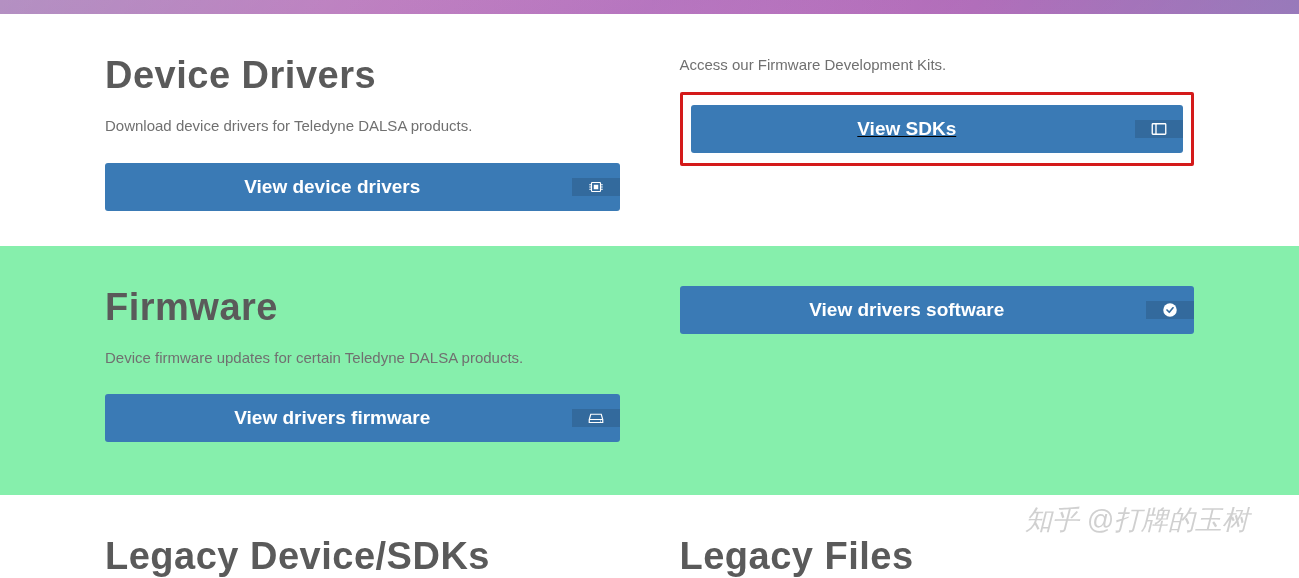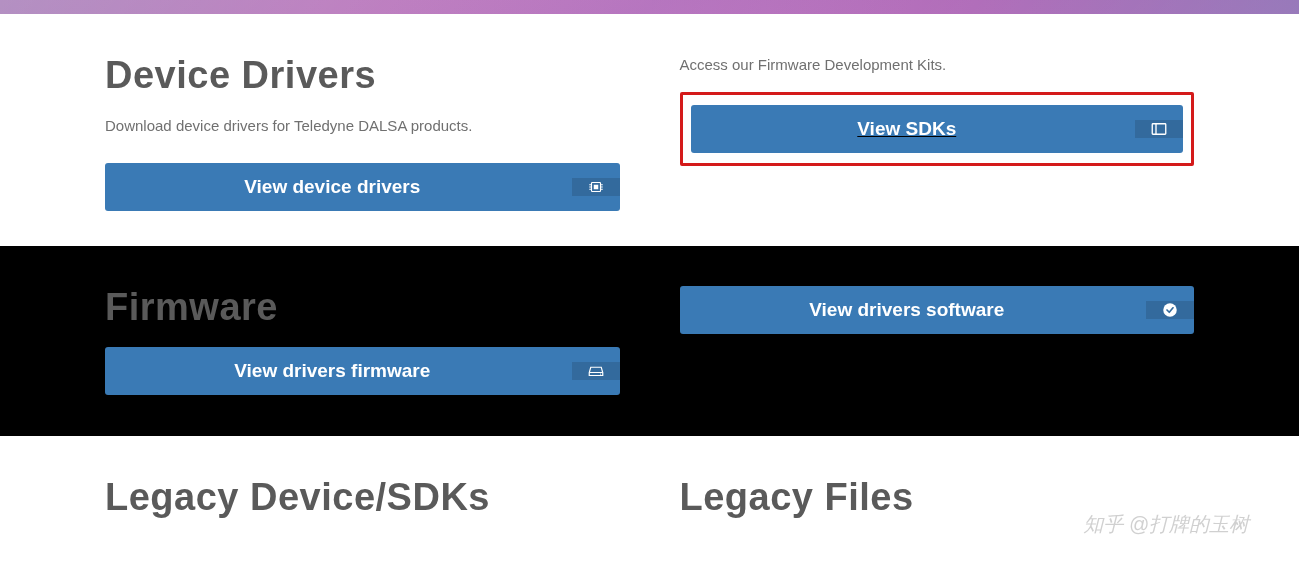--- a/index.html
+++ b/index.html
@@ -17,22 +17,22 @@
       background: linear-gradient(90deg, #a77db8 0%, #bc80c0 25%, #c47dc4 50%, #b06cb9 75%, #8d6bb3 100%);
       background-image: 
         linear-gradient(135deg, rgba(255,255,255,0.15) 0%, transparent 30%, rgba(150,100,180,0.3) 50%, transparent 70%, rgba(255,255,255,0.1) 100%),
         linear-gradient(90deg, #a77db8 0%, #bc80c0 25%, #c47dc4 50%, #b06cb9 75%, #8d6bb3 100%);
     }
     .section-white {
       background: #fff;
       padding: 40px 0 35px 0;
     }
     .section-gray {
-      background: #000000;
-      padding: 40px 0 41px 0;
+      background: #86efac;
+      padding: 40px 0 53px 0;
     }
     .container {
       display: flex;
       padding: 0 105px;
       gap: 60px;
     }
     .card {
       flex: 1;
       min-width: 0;
     }
@@ -86,21 +86,21 @@
       border: 3px solid #d41a1a;
       padding: 10px 8px;
       border-radius: 2px;
       margin-top: -10px;
       text-decoration: underline;
     }
     .watermark {
       position: fixed;
       right: 50px;
       bottom: 40px;
-      font-size: 20px;
+      font-size: 27px;
       font-weight: 500;
       color: rgba(120, 120, 120, 0.35);
       font-style: italic;
       font-family: "Microsoft YaHei", sans-serif;
       pointer-events: none;
     }
   </style>
 </head>
 <body>
 
@@ -141,20 +141,21 @@
         </a>
       </div>
     </div>
   </div>
 </div>
 
 <div class="section-gray">
   <div class="container">
     <div class="card">
       <h2 class="card-title">Firmware</h2>
+      <p class="card-desc">Device firmware updates for certain Teledyne DALSA products.</p>
       <a class="btn">
         <span class="btn-text">View drivers firmware</span>
         <span class="btn-icon">
           <svg viewBox="0 0 24 24">
               <path d="M5 7 L19 7 L21 14 L21 18 L3 18 L3 14 Z" fill="none" stroke="#fff" stroke-width="1.6"></path>
               <line x1="3" y1="14" x2="21" y2="14" stroke="#fff" stroke-width="1.6"></line>
               <circle cx="18" cy="16" r="0.8" fill="#fff"></circle>
             </svg>
         </span>
       </a>

